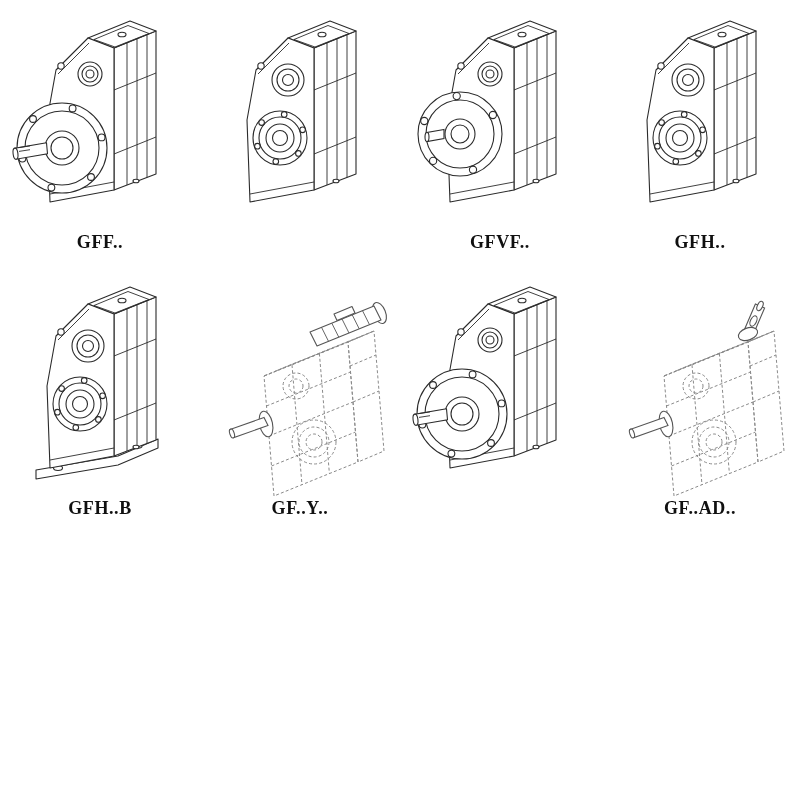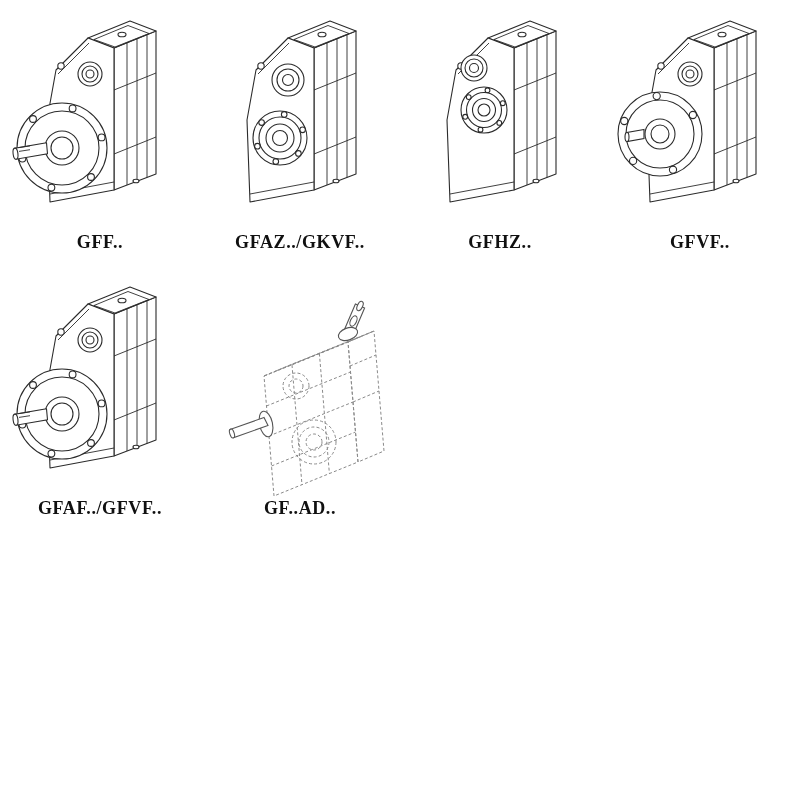--- a/index.html
+++ b/index.html
@@ -221,46 +221,56 @@
     <svg class="drawing" viewBox="0 0 200 230">
       <use href="#v-flange-shaft"></use>
     </svg>
     <figcaption>GFF..</figcaption>
   </figure>
 
   <figure class="cell">
     <svg class="drawing" viewBox="0 0 200 230">
       <use href="#v-front-bores"></use>
     </svg>
-    <figcaption>GFAZ../GKVF..</figcaption>
-  </figure>
-
-  <figure class="cell">
-    <svg class="drawing" viewBox="0 0 200 230">
-      <use href="#v-bores-high"></use>
-    </svg>
-    <figcaption>GFHZ..</figcaption>
-  </figure>
+  </figure>
+
 
   <figure class="cell">
     <svg class="drawing" viewBox="0 0 200 230">
       <use href="#v-flange-stub"></use>
     </svg>
     <figcaption>GFVF..</figcaption>
   </figure>
 
-
-
-
+  <figure class="cell">
+    <svg class="drawing" viewBox="0 0 200 230">
+      <use href="#v-front-bores"></use>
+    </svg>
+    <figcaption>GFH..</figcaption>
+  </figure>
+
+  <figure class="cell">
+    <svg class="drawing" viewBox="0 0 200 230">
+      <use href="#v-front-bores-foot"></use>
+    </svg>
+    <figcaption>GFH..B</figcaption>
+  </figure>
+
+
+  <figure class="cell">
+    <svg class="drawing" viewBox="0 0 200 230">
+      <use href="#v-phantom-y"></use>
+    </svg>
+    <figcaption>GF..Y..</figcaption>
+  </figure>
 
   <figure class="cell">
     <svg class="drawing" viewBox="0 0 200 230">
       <use href="#v-flange-shaft"></use>
     </svg>
-    <figcaption>GFAF../GFVF..</figcaption>
   </figure>
 
 
 
   <figure class="cell">
     <svg class="drawing" viewBox="0 0 200 230">
       <use href="#v-phantom-ad"></use>
     </svg>
     <figcaption>GF..AD..</figcaption>
   </figure>

